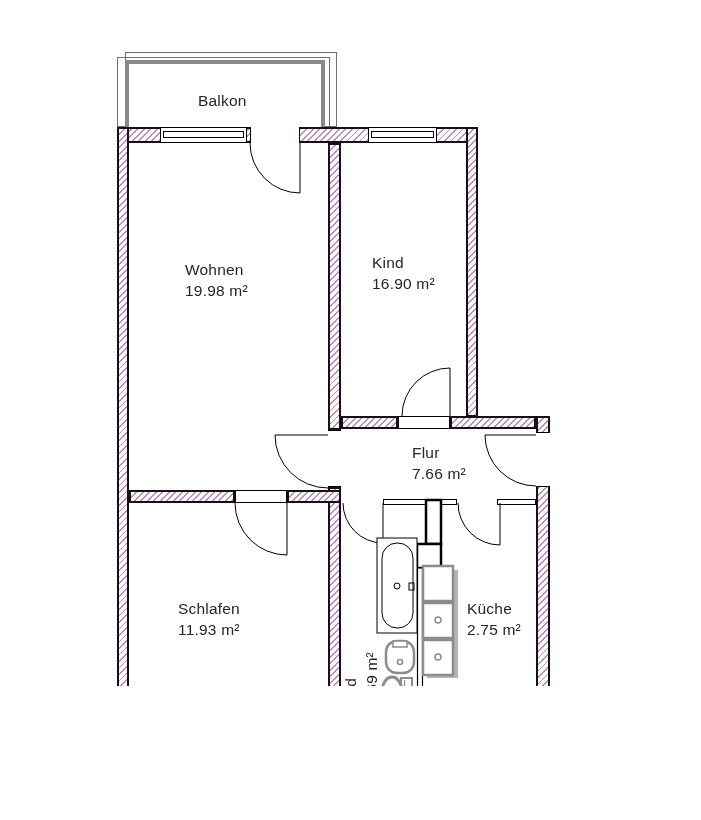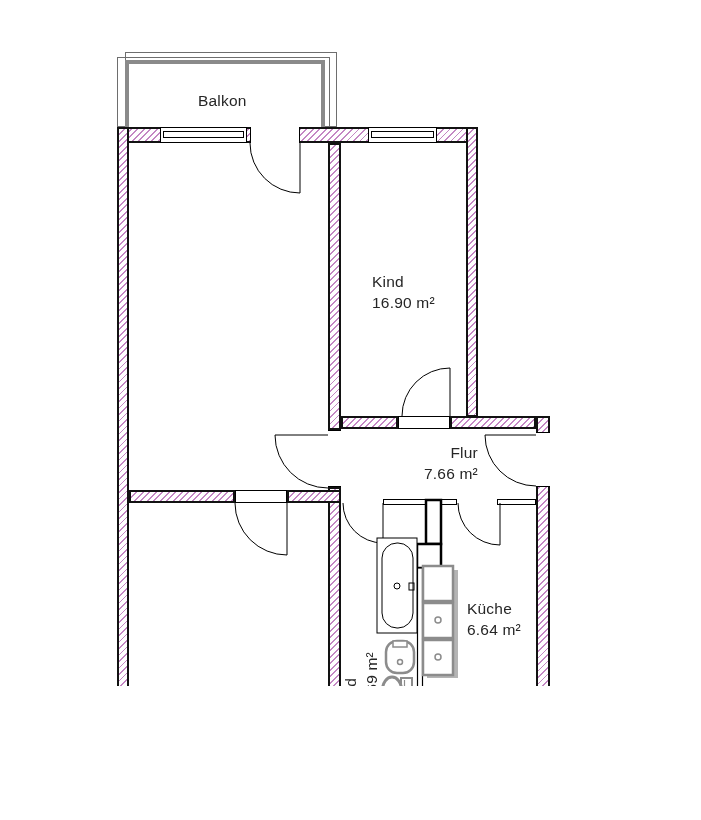--- a/index.html
+++ b/index.html
@@ -158,30 +158,38 @@
       <rect x="423" y="603" width="30" height="35" fill="#ffffff" stroke="#8c8c8c" stroke-width="2.5"></rect>
       <circle cx="438" cy="620" r="3" fill="none" stroke="#8c8c8c" stroke-width="1.5"></circle>
       <rect x="423" y="640" width="30" height="35" fill="#ffffff" stroke="#8c8c8c" stroke-width="2.5"></rect>
       <circle cx="438" cy="657" r="3" fill="none" stroke="#8c8c8c" stroke-width="1.5"></circle>
     </g>
   </svg>
 
   <div class="label" style="left:198px;top:90px;">
     <span>Balkon</span>
   </div>
-  <div class="label" style="left:372px;top:271px;">
+  <div class="label" style="left:185px;top:259px;">
+    <span>Wohnen</span>
+    <span>19.98 m²</span>
+  </div>
+  <div class="label" style="left:372px;top:252px;">
     <span>Kind</span>
     <span>16.90 m²</span>
   </div>
-  <div class="label" style="left:424px;top:442px;text-align:right;">
+  <div class="label" style="left:412px;top:442px;">
     <span>Flur</span>
     <span>7.66 m²</span>
+  </div>
+  <div class="label" style="left:178px;top:598px;">
+    <span>Schlafen</span>
+    <span>11.93 m²</span>
   </div>
   <div class="label rot" style="left:325px;top:649px;width:72px;height:42px;">
     <span>Bad</span>
     <span>4.69 m²</span>
   </div>
   <div class="label" style="left:467px;top:598px;">
     <span>Küche</span>
-    <span>6.64 m²</span>
+    <span>2.75 m²</span>
   </div>
 
 </div>
 
 </body></html>

